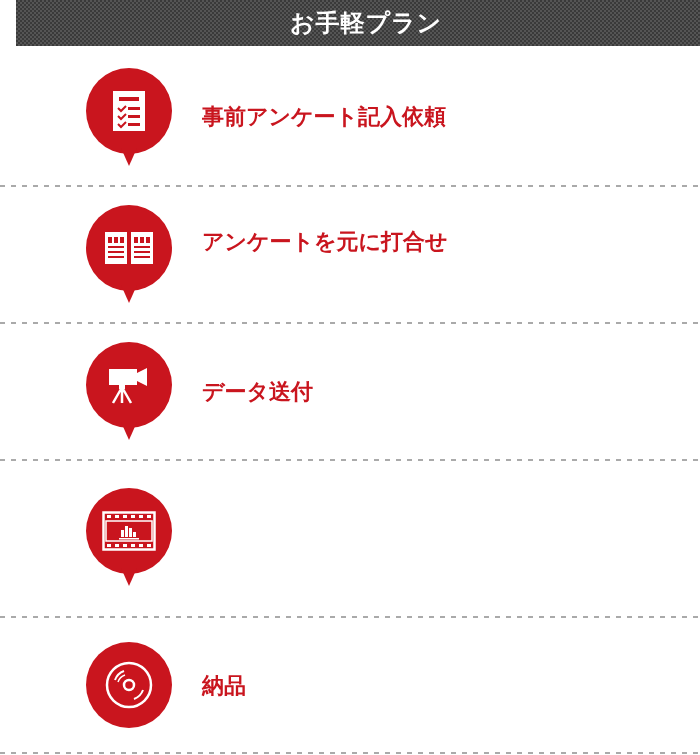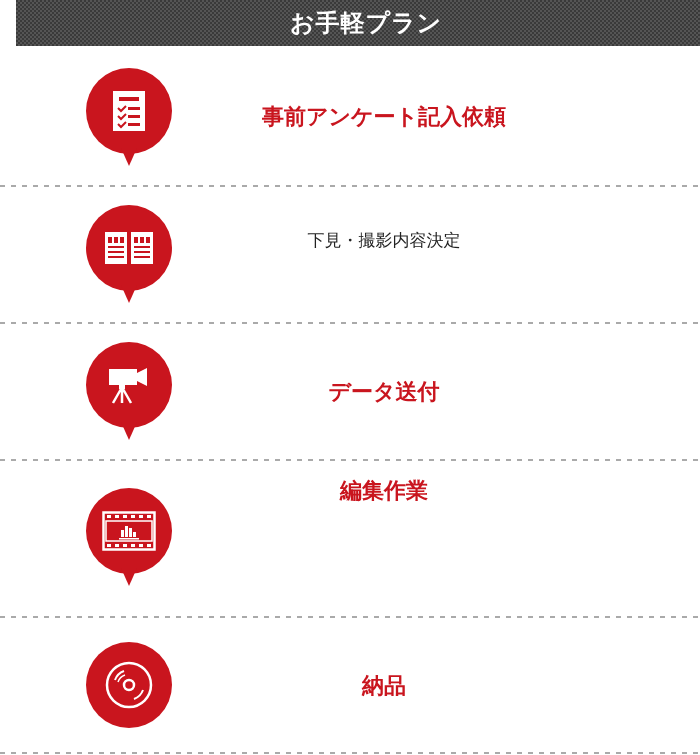--- a/index.html
+++ b/index.html
@@ -16,21 +16,21 @@
     display: flex; align-items: center; justify-content: center;
   }
   .header-title { color: #fff; font-size: 24px; font-weight: bold; letter-spacing: 1px; }
   .divider { position: absolute; left: 0; width: 700px; height: 2px;
     background-image: linear-gradient(to right, #aaa 0, #aaa 5px, transparent 5px);
     background-size: 11px 2px; background-repeat: repeat-x; }
   .pin { position: absolute; left: 86px; width: 86px; height: 100px; }
   .pin .circle { position: absolute; left: 0; top: 0; width: 86px; height: 86px; border-radius: 50%; background: #c9151e; display:flex; align-items:center; justify-content:center; }
   .pin .tail { position: absolute; left: 35px; top: 80px; width: 0; height: 0;
     border-left: 8px solid transparent; border-right: 8px solid transparent; border-top: 18px solid #c9151e; }
-  .text-block { position: absolute; left: 184px; width: 400px; text-align: center; }
+  .text-block { position: absolute; left: 202px; width: 400px; text-align: left; }
   .title { color: #c9151e; font-size: 22px; font-weight: bold; line-height: 28px; }
   .sub { color: #222; font-size: 17px; line-height: 24px; }
 </style>
 </head>
 <body>
 
 <div class="header">
   <span class="header-title">お手軽プラン</span>
 </div>
 
@@ -68,21 +68,21 @@
         <rect x="5" y="21" width="16" height="2" fill="#c9151e"></rect>
         <rect x="5" y="26" width="16" height="2" fill="#c9151e"></rect>
       <rect x="31" y="16" width="16" height="2" fill="#c9151e"></rect>
         <rect x="31" y="21" width="16" height="2" fill="#c9151e"></rect>
         <rect x="31" y="26" width="16" height="2" fill="#c9151e"></rect>
     </svg>
   </div>
   <div class="tail"></div>
 </div>
 <div class="text-block" style="top:228px">
-  <div class="sub">下見・撮影内容決定</div>
+  <div class="title">アンケートを元に打合せ</div>
 </div>
 <div class="divider" style="top:322px"></div>
 
 <div class="pin" style="top:342px">
   <div class="circle">
     <svg width="44" height="40" viewBox="0 0 44 40">
       <rect x="2" y="4" width="28" height="16" fill="#fff"></rect>
       <path d="M30 8 l10 -5 v18 l-10 -5 z" fill="#fff"></path>
       <rect x="12" y="20" width="6" height="4" fill="#fff"></rect>
       <path d="M14 24 L6 38 M15 24 L15 38 M16 24 L24 38" stroke="#fff" stroke-width="2.5"></path>
@@ -119,21 +119,20 @@
           <rect x="23" y="15" width="3" height="11"></rect>
           <rect x="27" y="17" width="3" height="9"></rect>
           <rect x="31" y="21" width="3" height="5"></rect>
         <rect x="17" y="27" width="20" height="1.5"></rect>
       </g>
     </svg>
   </div>
   <div class="tail"></div>
 </div>
 <div class="text-block" style="top:477px">
-  <div class="title">編集作業</div>
 </div>
 <div class="divider" style="top:616px"></div>
 
 <div class="pin" style="top:642px">
   <div class="circle">
     <svg width="50" height="50" viewBox="0 0 50 50">
       <circle cx="25" cy="25" r="22" fill="none" stroke="#fff" stroke-width="2.5"></circle>
       <circle cx="25" cy="25" r="5" fill="none" stroke="#fff" stroke-width="2.5"></circle>
       <path d="M11 20 A15 15 0 0 1 20 11" fill="none" stroke="#fff" stroke-width="2"></path>
       <path d="M14 22 A11 11 0 0 1 21 15" fill="none" stroke="#fff" stroke-width="1.5"></path>

